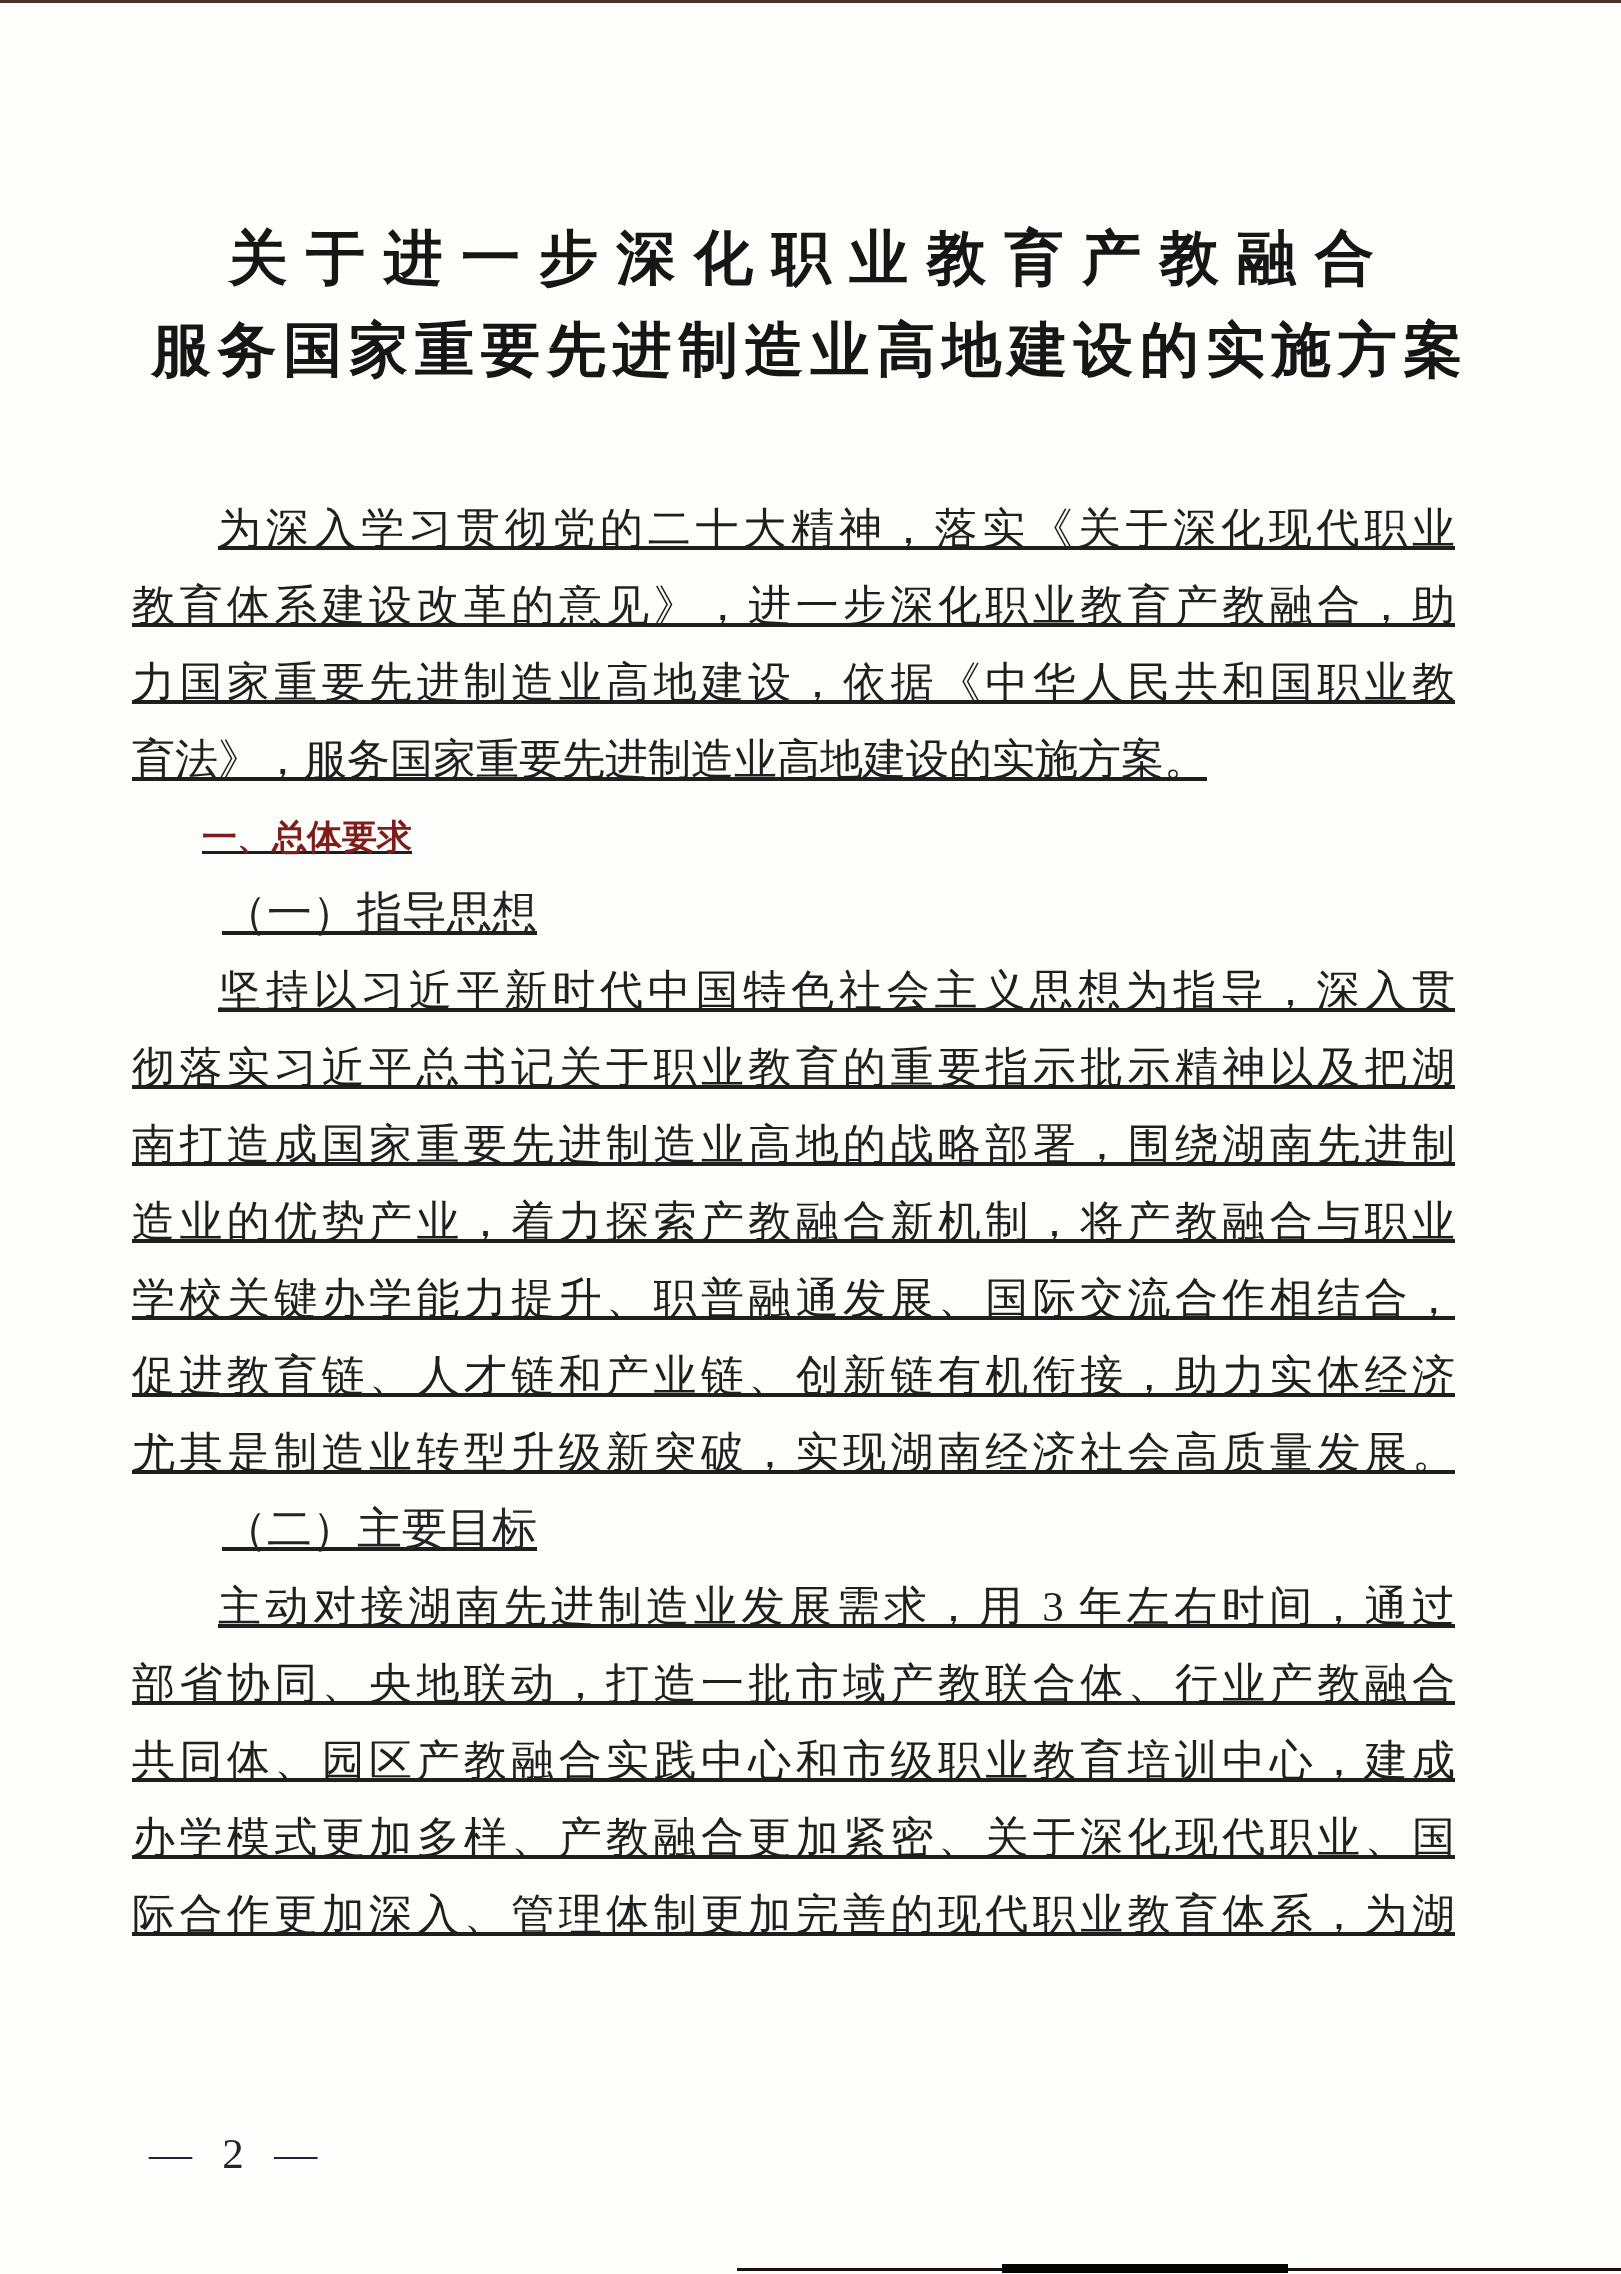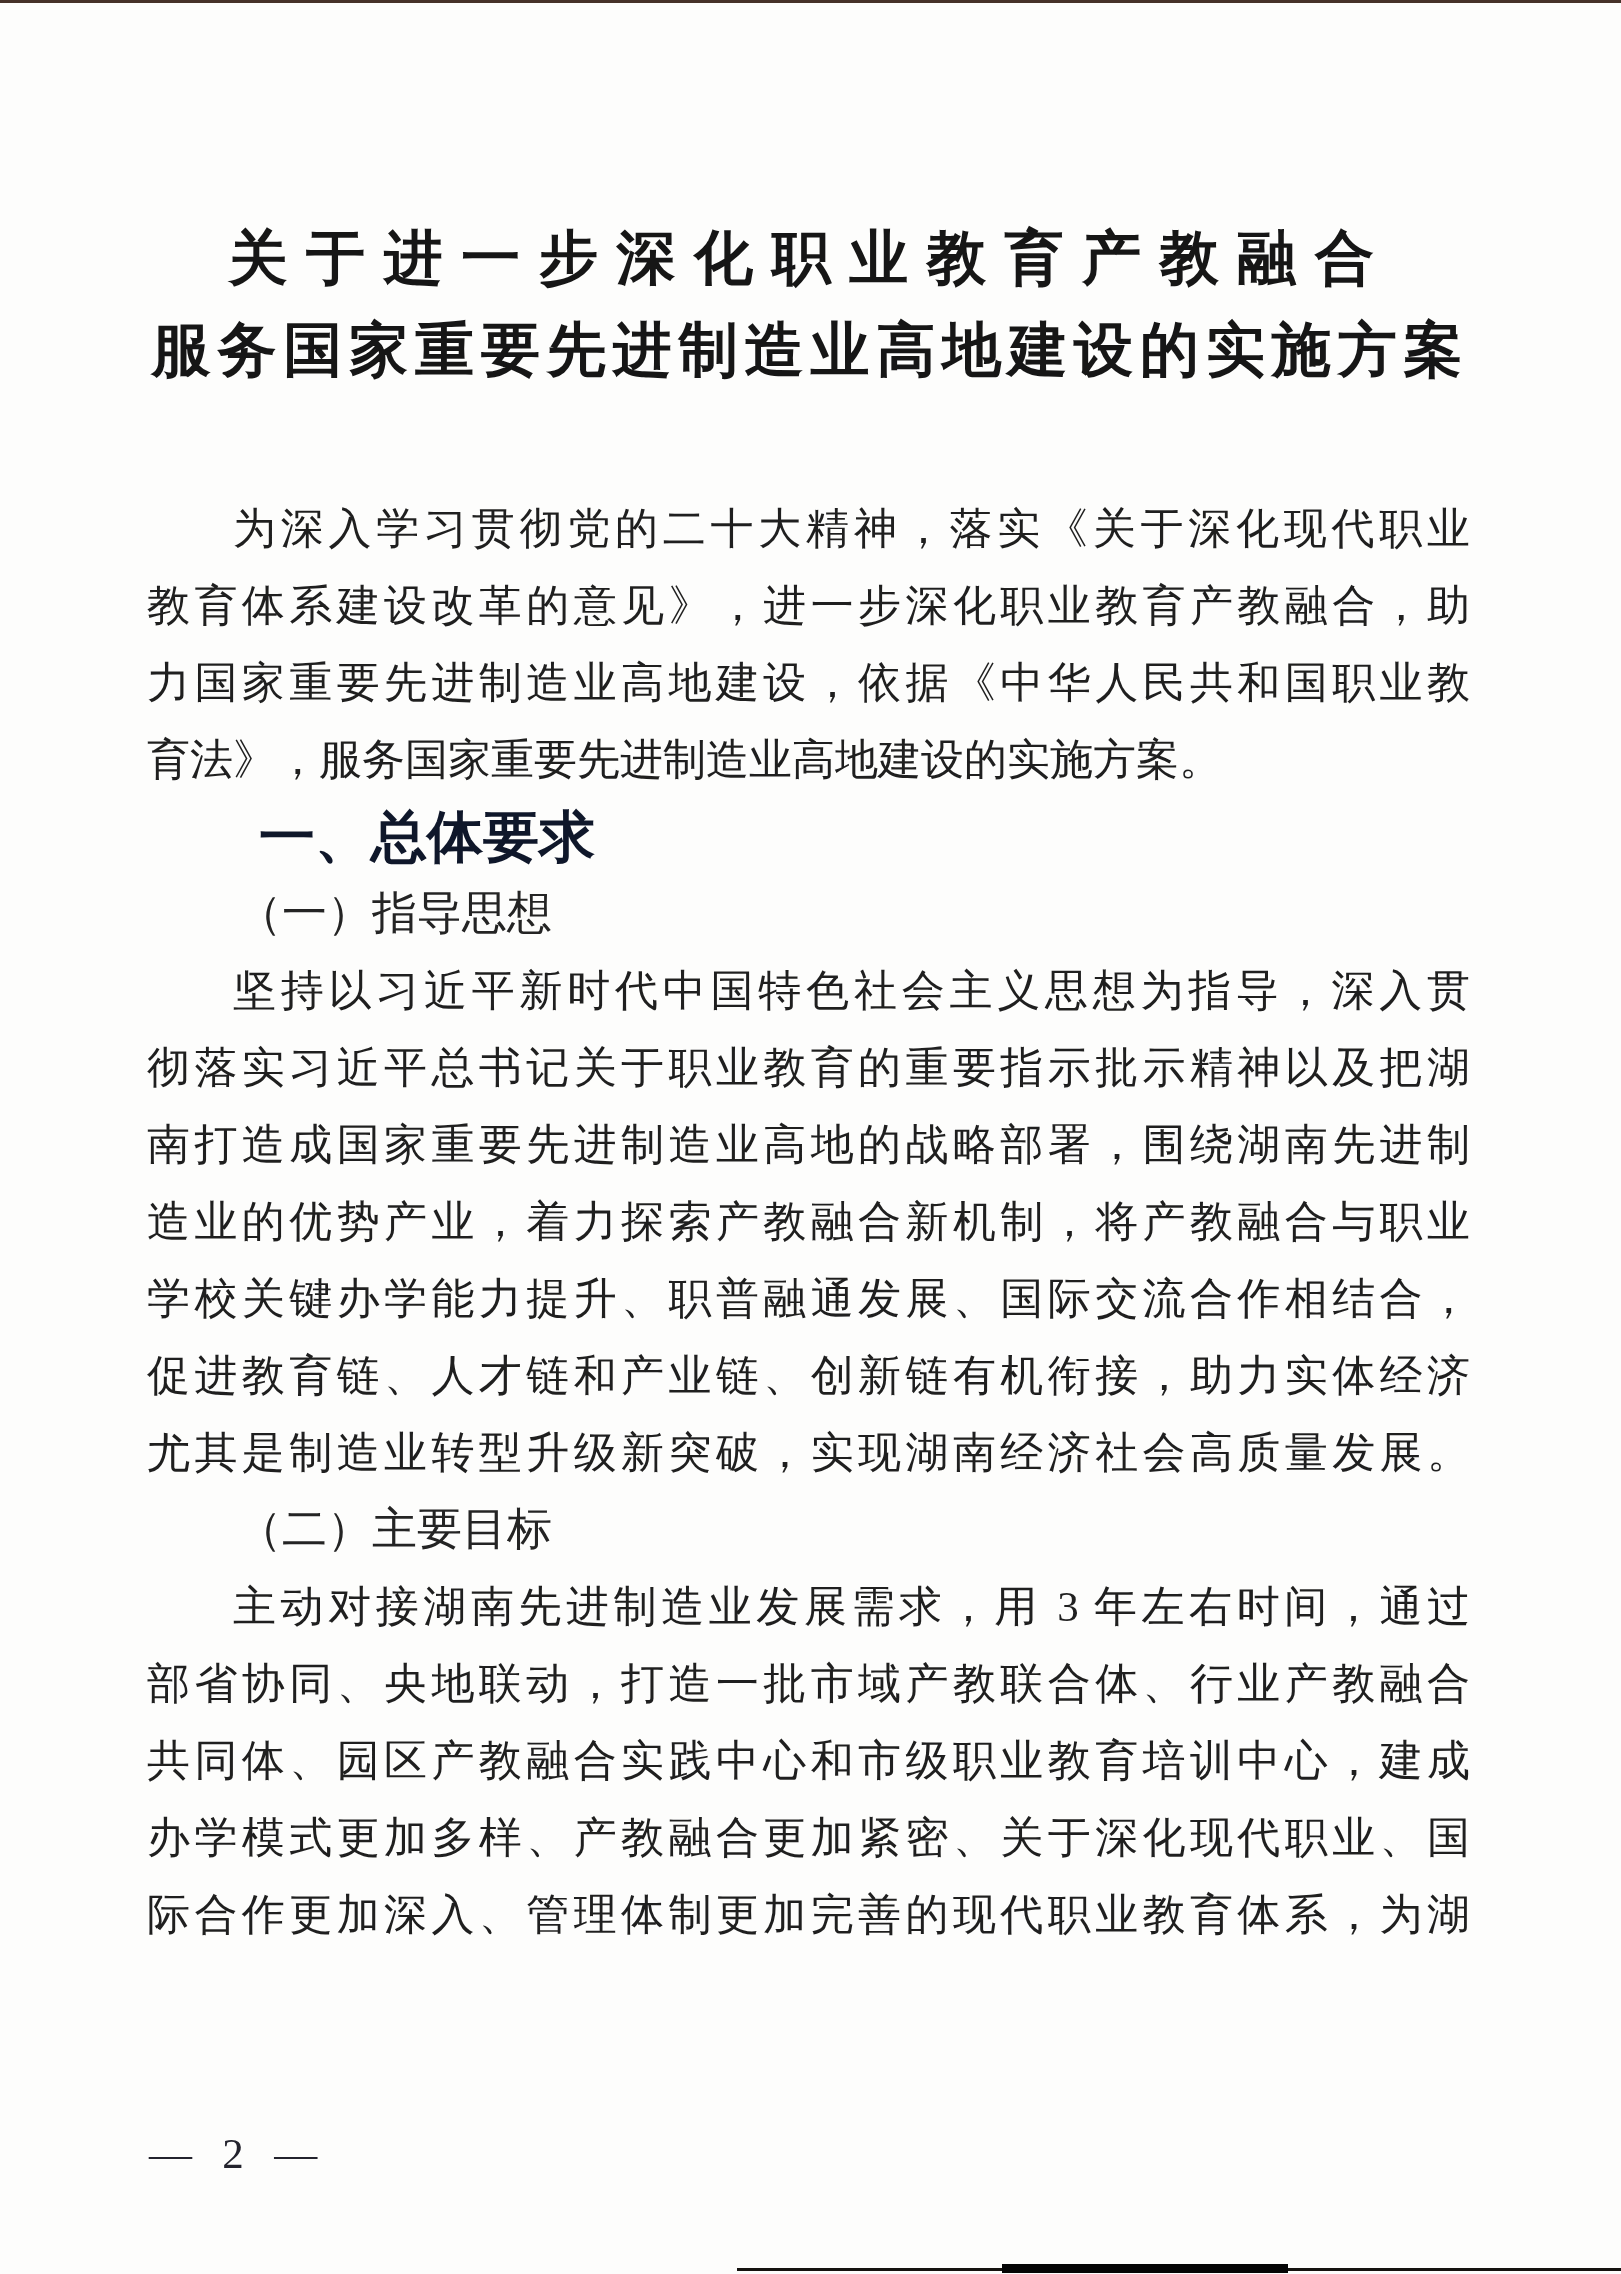--- a/index.html
+++ b/index.html
@@ -39,42 +39,43 @@
     color: #161616;
   }
   .title-line { display: block; white-space: nowrap; }
   .title-line.l1 { letter-spacing: 18.6px; }
   .title-line.l2 { letter-spacing: 6.9px; text-align: center; }
 
   
   .content {
     position: absolute;
     top: 490px;
-    left: 147px;
+    left: 132px;
     width: 1323px;
+    text-decoration: underline;
   }
   .row {
     line-height: 77px;
     height: 77px;
     font-size: 43px;
     white-space: nowrap;
   }
   
   .j {
     white-space: normal;
     text-align: justify;
     text-align-last: justify;
     text-justify: inter-character;
   }
   .indent { text-indent: 2em; }
   .section-heading {
     font-family: "Liberation Sans", "DejaVu Sans", sans-serif;
     font-weight: bold;
-    font-size: 56px;
-    color: #0f172a;
+    font-size: 35px;
+    color: #7f1d1d;
   }
   .sub-heading {
     font-size: 45px;
     color: #242424;
   }
   
   .page-number {
     position: absolute;
     left: 149px;
     top: 2129px;

